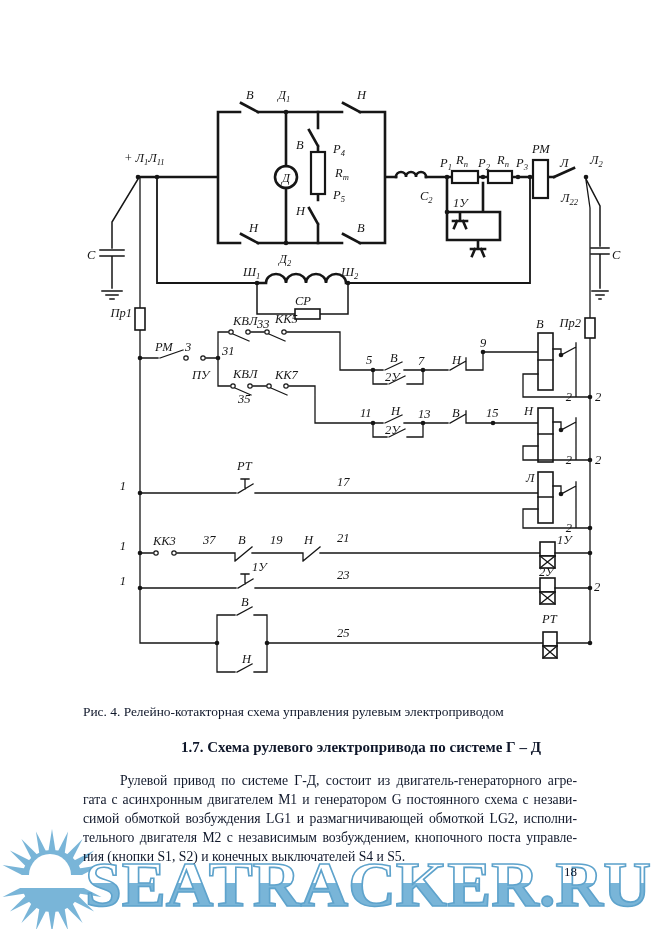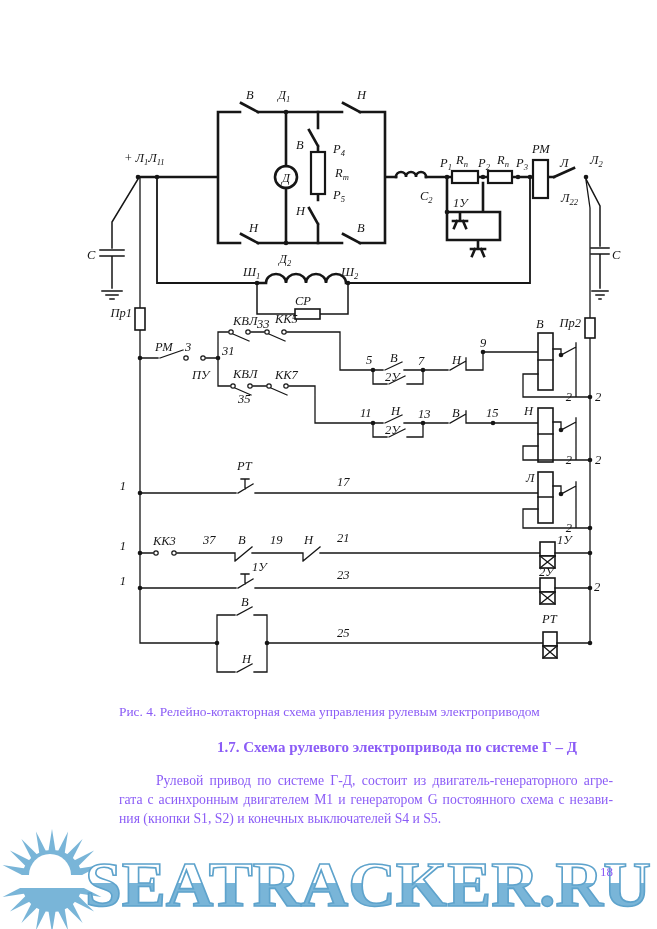--- a/index.html
+++ b/index.html
@@ -1,21 +1,21 @@
 <!DOCTYPE html>
 <html><head>
 <meta charset="utf-8">
 <style>
   html,body{margin:0;padding:0;}
   body{width:657px;height:929px;position:relative;background:#ffffff;overflow:hidden;
        font-family:"Liberation Serif", serif;}
   .layer{position:absolute;left:0;top:0;}
   #watermark-svg{z-index:1;}
   #schematic-svg{z-index:2;}
-  .textblock{position:absolute;z-index:3;color:#8b5cf6;margin-left:36px;}
+  .textblock{position:absolute;z-index:3;color:#0f172a;}
   #caption{left:83px;top:704px;width:500px;font-size:13.4px;}
   #heading{left:83px;top:739px;width:494px;padding-left:62px;box-sizing:border-box;
            text-align:center;font-weight:bold;font-size:15px;}
   #paragraph{left:83px;top:772px;width:494px;font-size:13.7px;line-height:18.9px;}
   #paragraph .pline{text-align:justify;text-align-last:justify;white-space:normal;}
   #paragraph .pline.first{text-indent:37px;font-family:Liberation Serif, serif;}
   #paragraph .pline.last{text-align:right;text-align-last:left;}
   #pagenum{left:83px;top:864px;width:494px;text-align:right;font-size:13px;}
   
   .pw{stroke:#161616;stroke-width:2.6;fill:none;stroke-linecap:square;}
@@ -285,16 +285,18 @@
     </g>
 </svg>
 
 <div id="caption" class="textblock">Рис. 4. Релейно-котакторная схема управления рулевым электроприводом</div>
 
 <div id="heading" class="textblock">1.7. Схема рулевого электропривода по системе Г – Д</div>
 
 <div id="paragraph" class="textblock">
   <div class="pline first">Рулевой привод по системе Г-Д, состоит из двигатель-генераторного агре-</div>
   <div class="pline">гата с асинхронным двигателем М1 и генератором G постоянного схема с незави-</div>
+  <div class="pline">симой обмоткой возбуждения LG1 и размагничивающей обмоткой LG2, исполни-</div>
+  <div class="pline">тельного двигателя М2 с независимым возбуждением, кнопочного поста управле-</div>
   <div class="pline last">ния (кнопки S1, S2) и конечных выключателей S4 и S5.</div>
 </div>
 
 <div id="pagenum" class="textblock">18</div>
 
 </body></html>

